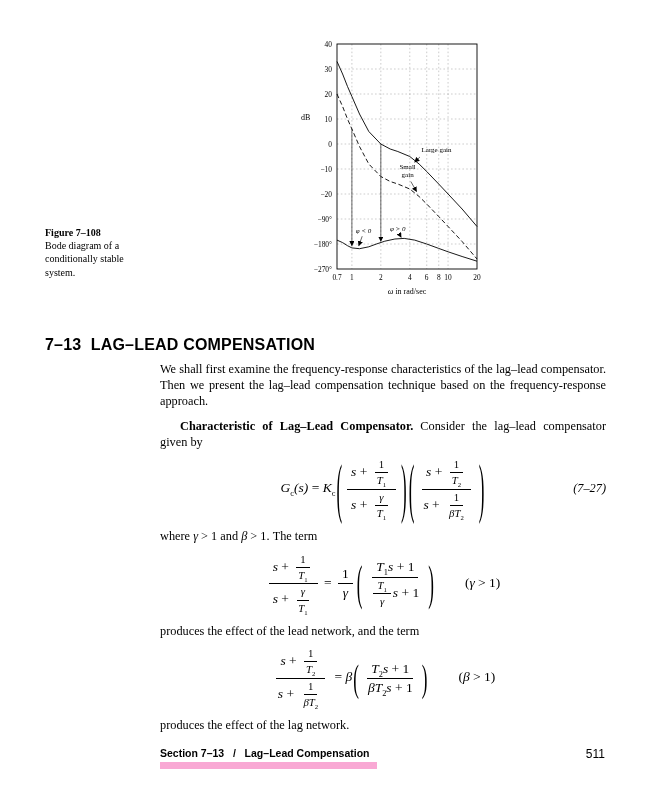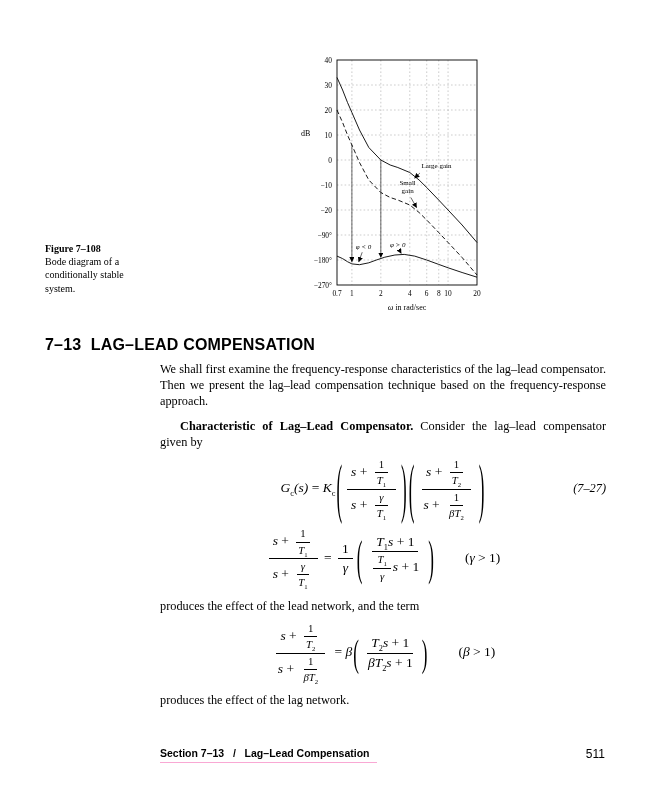--- a/index.html
+++ b/index.html
@@ -1,21 +1,21 @@
 <!DOCTYPE html>
 <html><head>
 <meta charset="utf-8">
 <style>
   html,body { margin:0; padding:0; background:#ffffff; }
   .page {
     position:relative; width:653px; height:800px; background:#fff;
     font-family:"Liberation Serif", serif; color:#000; overflow:hidden;
   }
   
-  .figure-area { position:absolute; top:48px; left:45px; width:560px; height:292px; }
+  .figure-area { position:absolute; top:32px; left:45px; width:560px; height:292px; }
   .bode-figure { position:absolute; left:248px; top:0; }
   #bodeSvg text { font-family:"Liberation Serif", serif; fill:#000; }
   .fig-caption { position:absolute; left:0; top:194px; width:118px; font-size:10px; line-height:1.32; }
   .fig-caption-title { font-weight:bold; }
   
   .heading {
     position:absolute; top:336px; left:45px; margin:0;
     font-family:"Liberation Sans", sans-serif; font-size:16px; font-weight:bold;
     letter-spacing:.2px; white-space:pre;
   }
@@ -35,21 +35,21 @@
   .frac .frac { font-size:.8em; margin:0 2px; }
   sub { font-size:.62em; line-height:0; }
   .paren { display:inline-block; vertical-align:middle; font-size:17px; line-height:1; padding:0 1px; transform-origin:50% 50%; }
   .pinner { display:inline-flex; align-items:center; vertical-align:middle; margin:0 1px; }
   
   .footer {
     position:absolute; left:160px; right:48px; top:747px;
     display:flex; justify-content:space-between; align-items:flex-start;
     font-family:"Liberation Sans", sans-serif;
   }
-  .footer-section { font-weight:bold; font-size:10.5px; border-bottom:1px solid #f9a8d4; padding:0 8px 3px 0; white-space:pre; }
+  .footer-section { font-weight:bold; font-size:10.5px; border-bottom:7px solid #f9a8d4; padding:0 8px 3px 0; white-space:pre; }
   .footer-page { font-weight:normal; font-size:12px; }
 </style>
 </head>
 <body>
 
 <div class="page">
 
   <div class="figure-area">
     <div class="bode-figure">
       <svg id="bodeSvg" width="222" height="268" viewBox="0 0 222 268" xmlns="http://www.w3.org/2000/svg">
@@ -146,20 +146,21 @@
                 </span></span>
               <span class="fden"><span class="mit">s</span><span> + </span><span class="frac">
                   <span class="fnum"><span>1</span></span>
                   <span class="fden"><span class="mit">βT</span><sub>2</sub></span>
                 </span></span>
             </span>
           </span><span class="paren" style="transform: scaleY(3.8);">)</span></span>
       <span class="eqtag">(7–27)</span>
     </div>
 
+    <p class="body-text after-eq"><span>where </span><span class="mit">γ</span><span> &gt; 1 and </span><span class="mit">β</span><span> &gt; 1. The term</span></p>
 
     <div class="eqrow">
       <span class="mrow"><span class="frac">
             <span class="fnum"><span class="mit">s</span><span> + </span><span class="frac">
                 <span class="fnum"><span>1</span></span>
                 <span class="fden"><span class="mit">T</span><sub>1</sub></span>
               </span></span>
             <span class="fden"><span class="mit">s</span><span> + </span><span class="frac">
                 <span class="fnum"><span class="mit">γ</span></span>
                 <span class="fden"><span class="mit">T</span><sub>1</sub></span>

